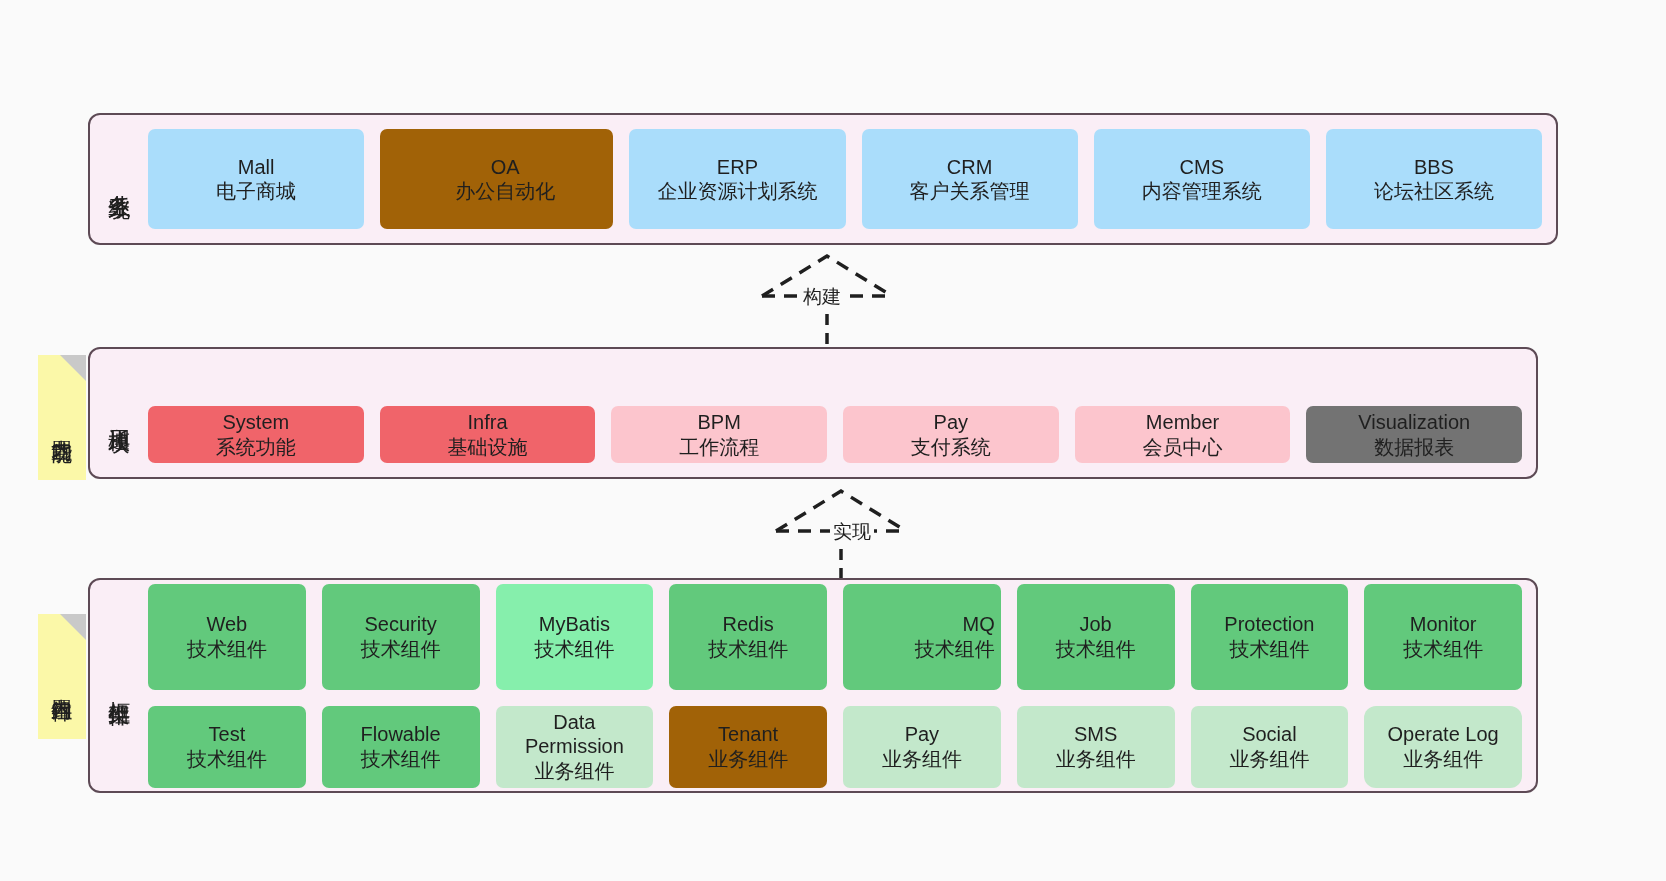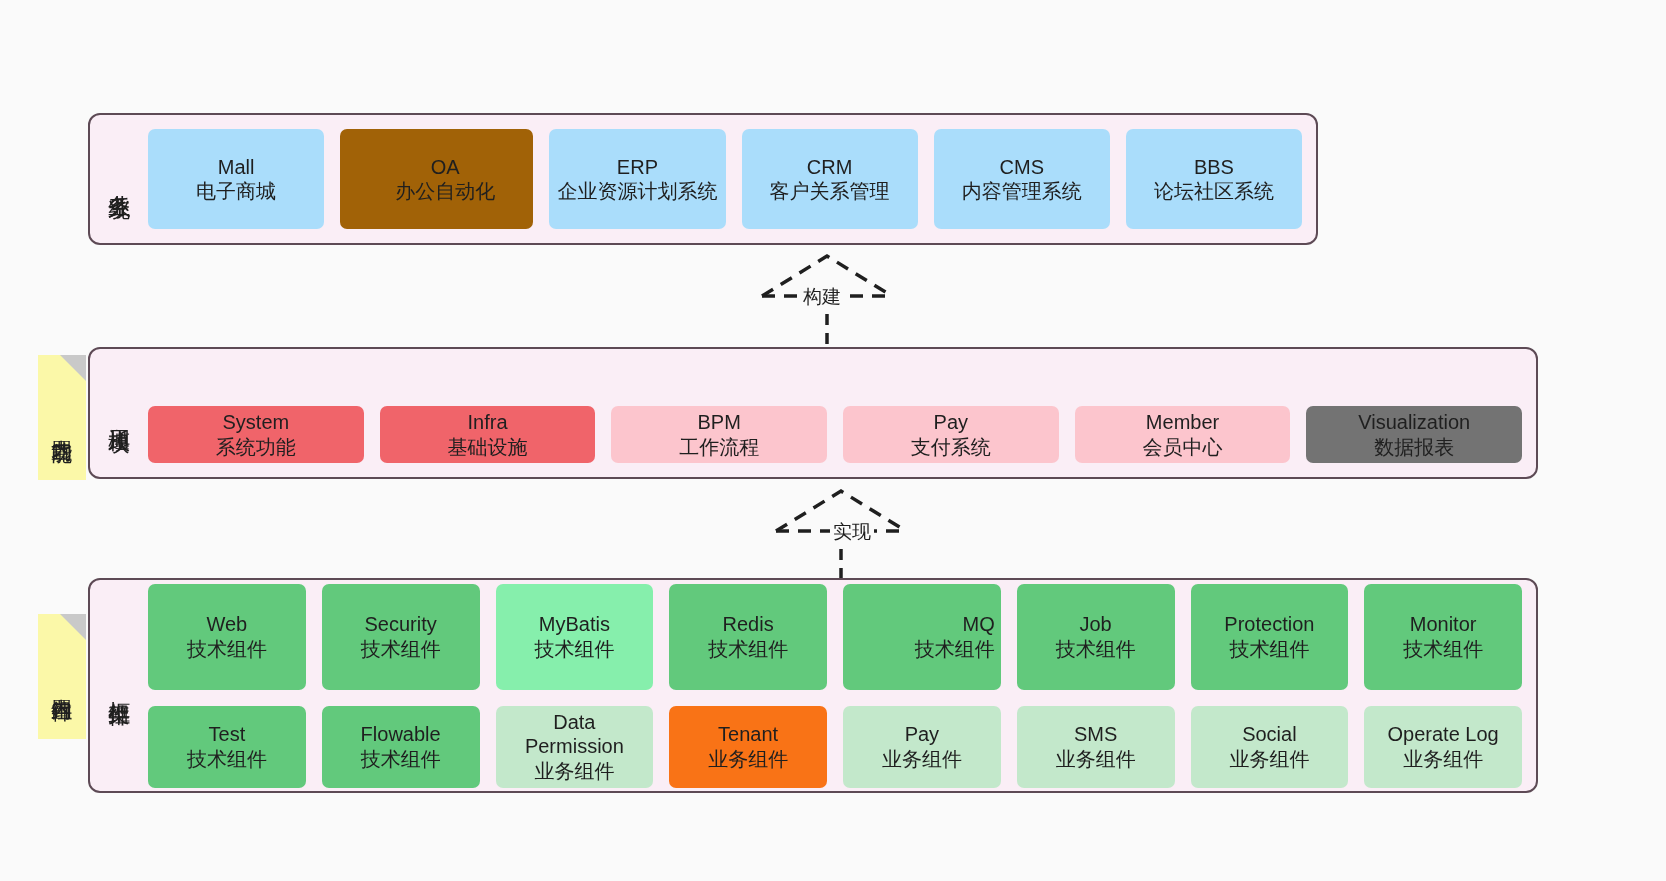--- a/index.html
+++ b/index.html
@@ -122,21 +122,21 @@
     background: #fafafa;
     padding: 0 3px;
     white-space: nowrap;
   }
 </style>
 </head>
 <body>
 
 <div id="canvas">
 
-  <div class="layer" id="layer-0" style="left:88px; top:113px; width:1230px; height:132px;">
+  <div class="layer" id="layer-0" style="left:88px; top:113px; width:1470px; height:132px;">
     <div class="layer-title">业务系统</div>
     <div class="layer-body">
       <div class="row" id="l0r0" style="height: 100px;">
           <div class="card" style="background: rgb(170, 221, 251);">
             <div class="t1">Mall</div>
             <div class="t2">电子商城</div>
           </div>
           <div class="card" style="background: #a16207; padding-left: 23px;">
             <div class="t1">OA</div>
             <div class="t2">办公自动化</div>
@@ -258,37 +258,37 @@
             <div class="t2">技术组件</div>
           </div>
           <div class="card" style="background: rgb(98, 201, 124);">
             <div class="t1">Flowable</div>
             <div class="t2">技术组件</div>
           </div>
           <div class="card" style="background: rgb(195, 232, 203);">
             <div class="t1">Data Permission</div>
             <div class="t2">业务组件</div>
           </div>
-          <div class="card" style="background: #f97316;">
+          <div class="card" style="background: #a16207;">
             <div class="t1">Tenant</div>
             <div class="t2">业务组件</div>
           </div>
           <div class="card" style="background: rgb(195, 232, 203);">
             <div class="t1">Pay</div>
             <div class="t2">业务组件</div>
           </div>
           <div class="card" style="background: rgb(195, 232, 203);">
             <div class="t1">SMS</div>
             <div class="t2">业务组件</div>
           </div>
           <div class="card" style="background: rgb(195, 232, 203);">
             <div class="t1">Social</div>
             <div class="t2">业务组件</div>
           </div>
-          <div class="card" style="background: rgb(195, 232, 203);">
+          <div class="card" style="background: rgb(195, 232, 203); border-radius: 12px;">
             <div class="t1">Operate Log</div>
             <div class="t2">业务组件</div>
           </div>
         </div>
     </div>
   </div>
 
 </div>
 
 </body></html>

